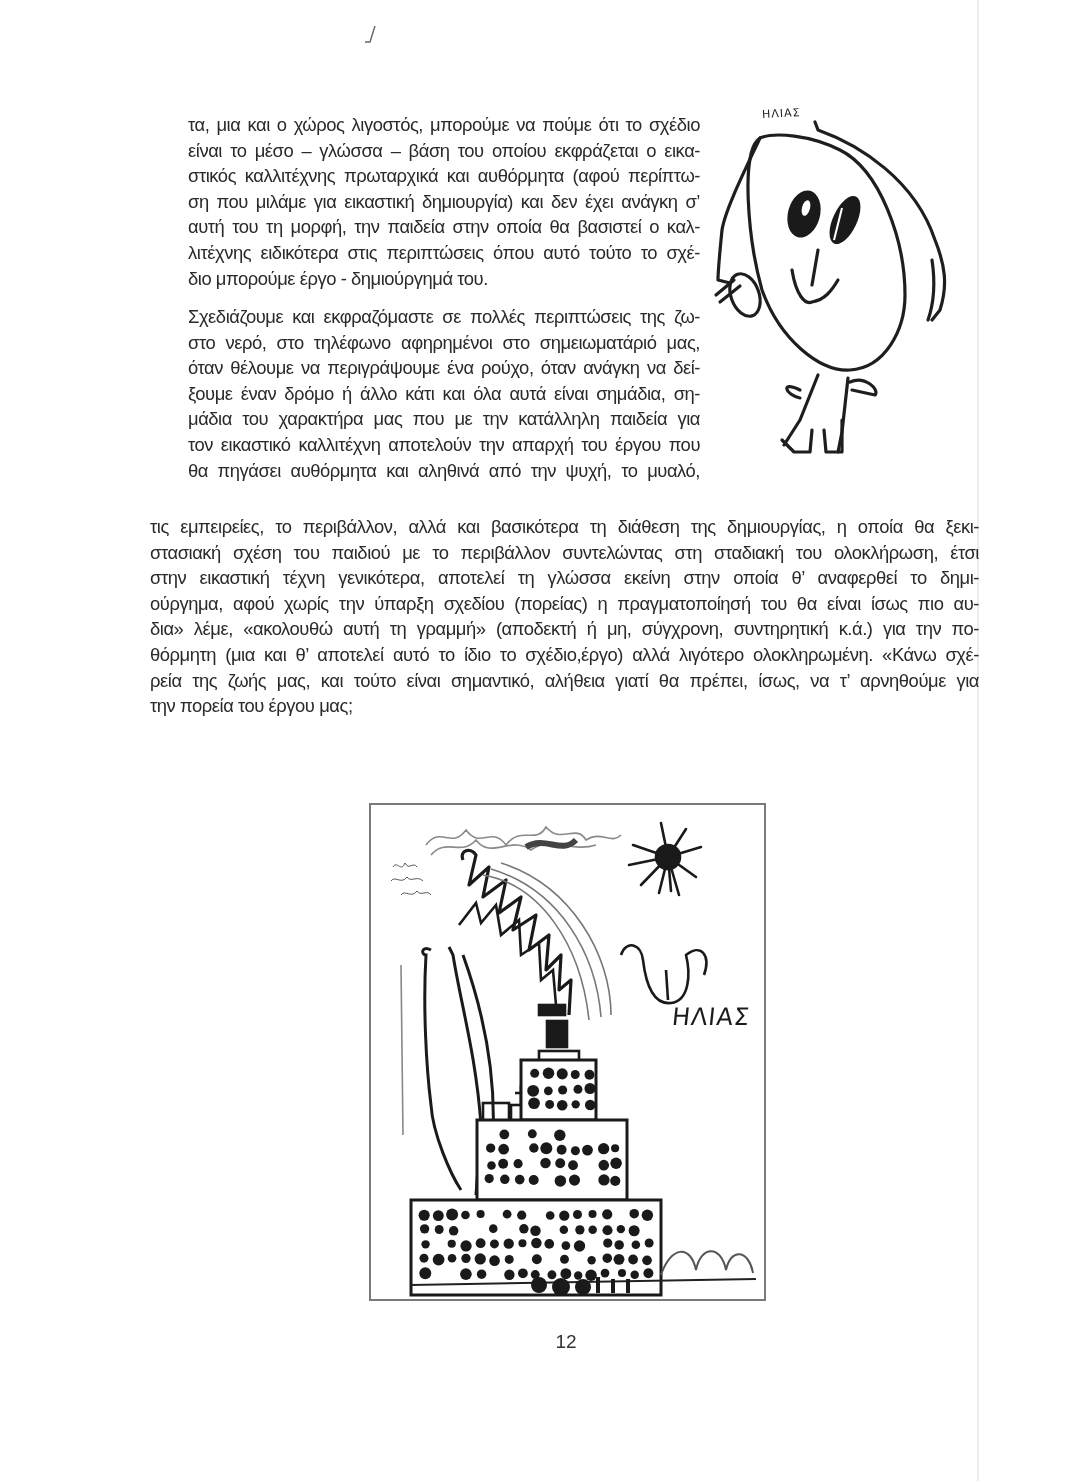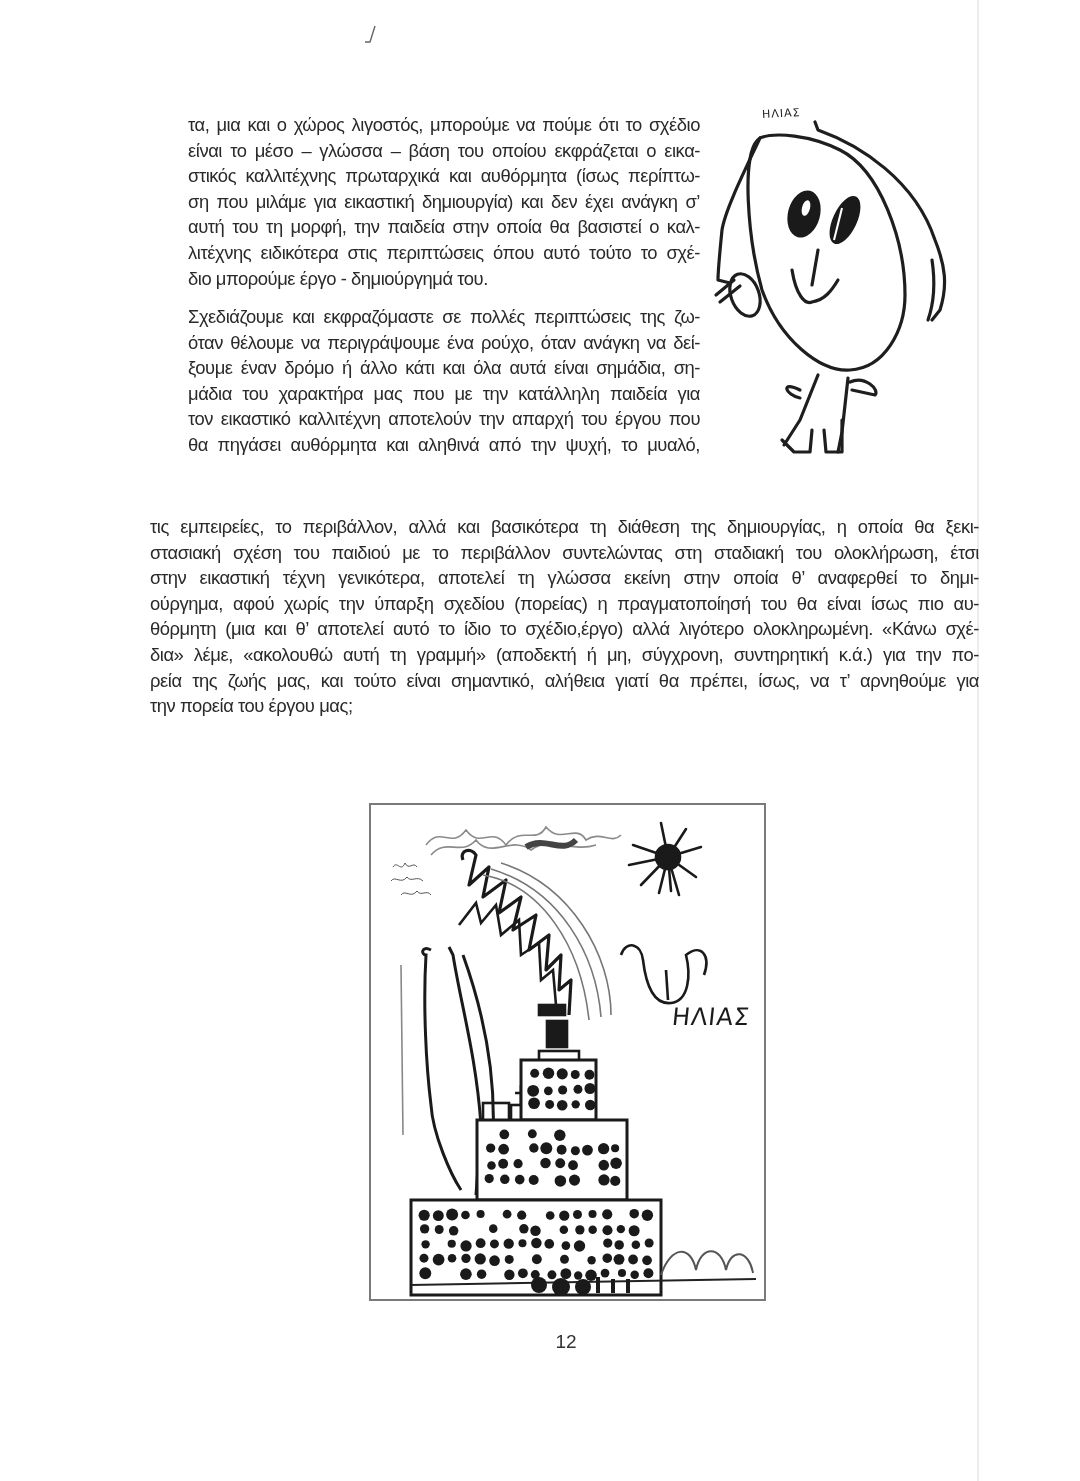--- a/index.html
+++ b/index.html
@@ -49,43 +49,44 @@
 
 <div class="scan-edge"></div>
 
 <svg class="top-mark" viewBox="0 0 14 22">
   <path d="M12 2 L7 18 L2 18" fill="none" stroke="#666" stroke-width="1.4"></path>
 </svg>
 
 <p class="para" id="p1">
   <span class="line">τα, μια και ο χώρος λιγοστός, μπορούμε να πούμε ότι το σχέδιο</span>
   <span class="line">είναι το μέσο – γλώσσα – βάση του οποίου εκφράζεται ο εικα-</span>
-  <span class="line">στικός καλλιτέχνης πρωταρχικά και αυθόρμητα (ίσως περίπτω-</span>
+  <span class="line">στικός καλλιτέχνης πρωταρχικά και αυθόρμητα (αφού περίπτω-</span>
   <span class="line">ση που μιλάμε για εικαστική δημιουργία) και δεν έχει ανάγκη σ’</span>
   <span class="line">αυτή του τη μορφή, την παιδεία στην οποία θα βασιστεί ο καλ-</span>
   <span class="line">λιτέχνης ειδικότερα στις περιπτώσεις όπου αυτό τούτο το σχέ-</span>
   <span class="line last">διο μπορούμε έργο - δημιούργημά του.</span>
 </p>
 
 <p class="para" id="p2">
   <span class="line">Σχεδιάζουμε και εκφραζόμαστε σε πολλές περιπτώσεις της ζω-</span>
+  <span class="line">στο νερό, στο τηλέφωνο αφηρημένοι στο σημειωματάριό μας,</span>
   <span class="line">όταν θέλουμε να περιγράψουμε ένα ρούχο, όταν ανάγκη να δεί-</span>
   <span class="line">ξουμε έναν δρόμο ή άλλο κάτι και όλα αυτά είναι σημάδια, ση-</span>
   <span class="line">μάδια του χαρακτήρα μας που με την κατάλληλη παιδεία για</span>
   <span class="line">τον εικαστικό καλλιτέχνη αποτελούν την απαρχή του έργου που</span>
   <span class="line">θα πηγάσει αυθόρμητα και αληθινά από την ψυχή, το μυαλό,</span>
 </p>
 
 <p class="para" id="p3">
   <span class="line">τις εμπειρείες, το περιβάλλον, αλλά και βασικότερα τη διάθεση της δημιουργίας, η οποία θα ξεκι-</span>
   <span class="line">στασιακή σχέση του παιδιού με το περιβάλλον συντελώντας στη σταδιακή του ολοκλήρωση, έτσι</span>
   <span class="line">στην εικαστική τέχνη γενικότερα, αποτελεί τη γλώσσα εκείνη στην οποία θ’ αναφερθεί το δημι-</span>
   <span class="line">ούργημα, αφού χωρίς την ύπαρξη σχεδίου (πορείας) η πραγματοποίησή του θα είναι ίσως πιο αυ-</span>
+  <span class="line">δια» λέμε, «ακολουθώ αυτή τη γραμμή» (αποδεκτή ή μη, σύγχρονη, συντηρητική κ.ά.) για την πο-</span>
   <span class="line">θόρμητη (μια και θ’ αποτελεί αυτό το ίδιο το σχέδιο,έργο) αλλά λιγότερο ολοκληρωμένη. «Κάνω σχέ-</span>
-  <span class="line">δια» λέμε, «ακολουθώ αυτή τη γραμμή» (αποδεκτή ή μη, σύγχρονη, συντηρητική κ.ά.) για την πο-</span>
   <span class="line">ρεία της ζωής μας, και τούτο είναι σημαντικό, αλήθεια γιατί θα πρέπει, ίσως, να τ’ αρνηθούμε για</span>
   <span class="line last">την πορεία του έργου μας;</span>
 </p>
 
 <svg class="fig-person" viewBox="0 0 300 380">
   <g fill="none" stroke="#1e1e1e" stroke-width="3.2" stroke-linecap="round" stroke-linejoin="round">
 
     <path d="M60 48 C 40 60, 48 150, 62 200 C 80 250, 120 282, 150 280 C 185 278, 205 240, 205 205 C 205 150, 180 80, 140 60 C 110 45, 75 42, 60 48 Z"></path>
 
     <path d="M60 48 C 45 80, 25 120, 22 140 C 20 160, 18 180, 18 190 L 30 193"></path>

